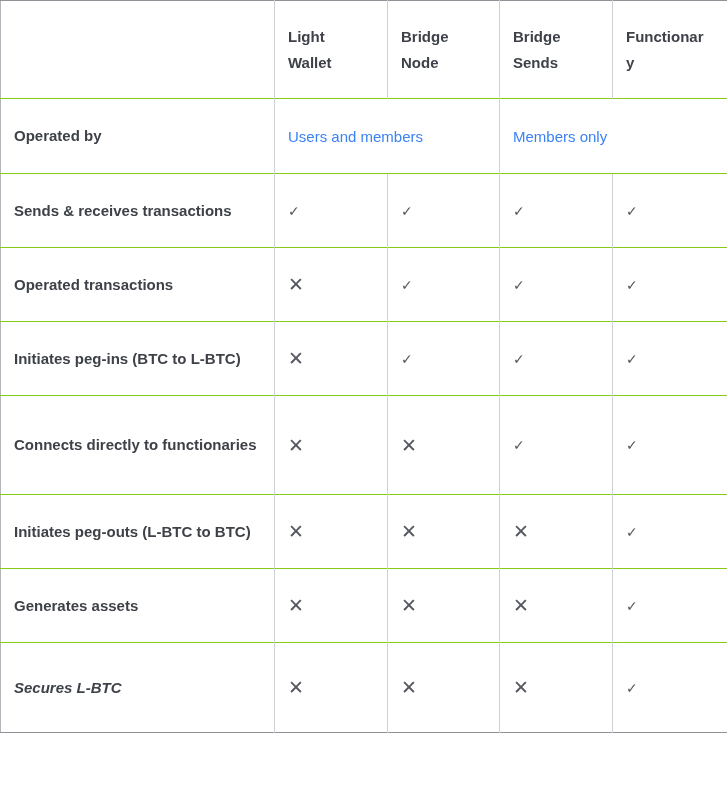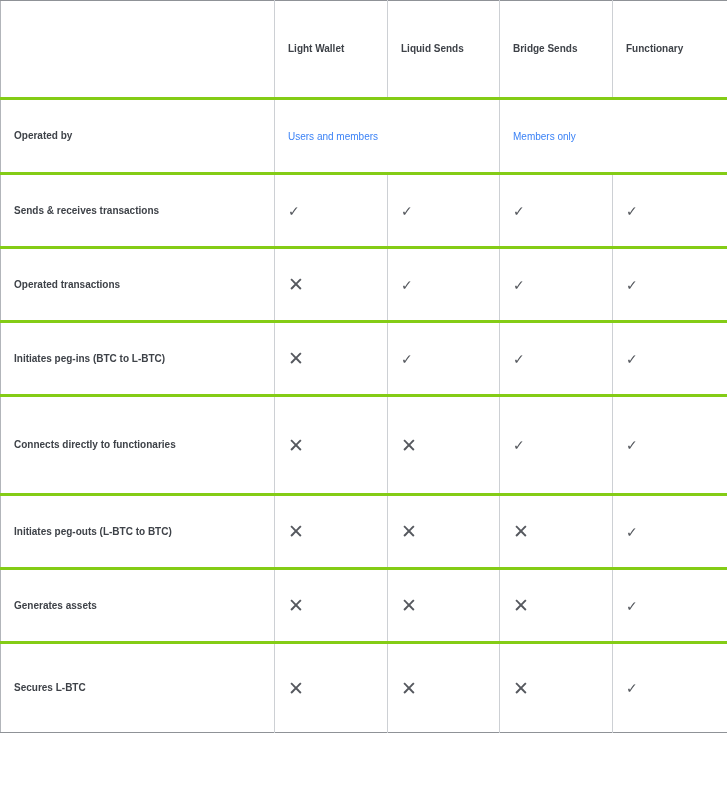--- a/index.html
+++ b/index.html
@@ -25,38 +25,38 @@
   col.c-label { width: 274px; }
   col.c-1 { width: 113px; }
   col.c-2 { width: 112px; }
   col.c-3 { width: 113px; }
   col.c-4 { width: 115px; }
 
   th, td {
     vertical-align: middle;
     text-align: left;
     padding: 8px 12px 8px 13px;
-    font-size: 10px;
+    font-size: 15px;
     font-weight: normal;
   }
   
   th + th,
   td + td {
     border-left: 1px solid #cdd0d4;
   }
   
   tbody tr > td {
-    border-top: 3px solid #84cc16;
+    border-top: 1px solid #84cc16;
   }
 
   tr.r-header   { height: 98px; }
   tr.r-operated { height: 75px; }
   tr.r-std      { height: 74px; }
   tr.r-tall     { height: 99px; padding-left: 24px; }
-  tr.r-last     { height: 90px; }
+  tr.r-last     { height: 90px; font-style: italic; }
 
   th .hdr {
     display: inline-block;
     max-width: 80px;
     font-weight: bold;
     line-height: 26px;
     overflow-wrap: break-word;
     word-wrap: break-word;
   }
   td.label {
@@ -86,21 +86,21 @@
         <col class="c-3">
         <col class="c-4">
     </colgroup>
     <thead>
       <tr class="r-header">
         <th></th>
         <th>
           <span class="hdr">Light Wallet</span>
         </th>
         <th>
-          <span class="hdr">Liquid Sends</span>
+          <span class="hdr">Bridge Node</span>
         </th>
         <th>
           <span class="hdr">Bridge Sends</span>
         </th>
         <th>
           <span class="hdr">Functionary</span>
         </th>
       </tr>
     </thead>
     <tbody>

